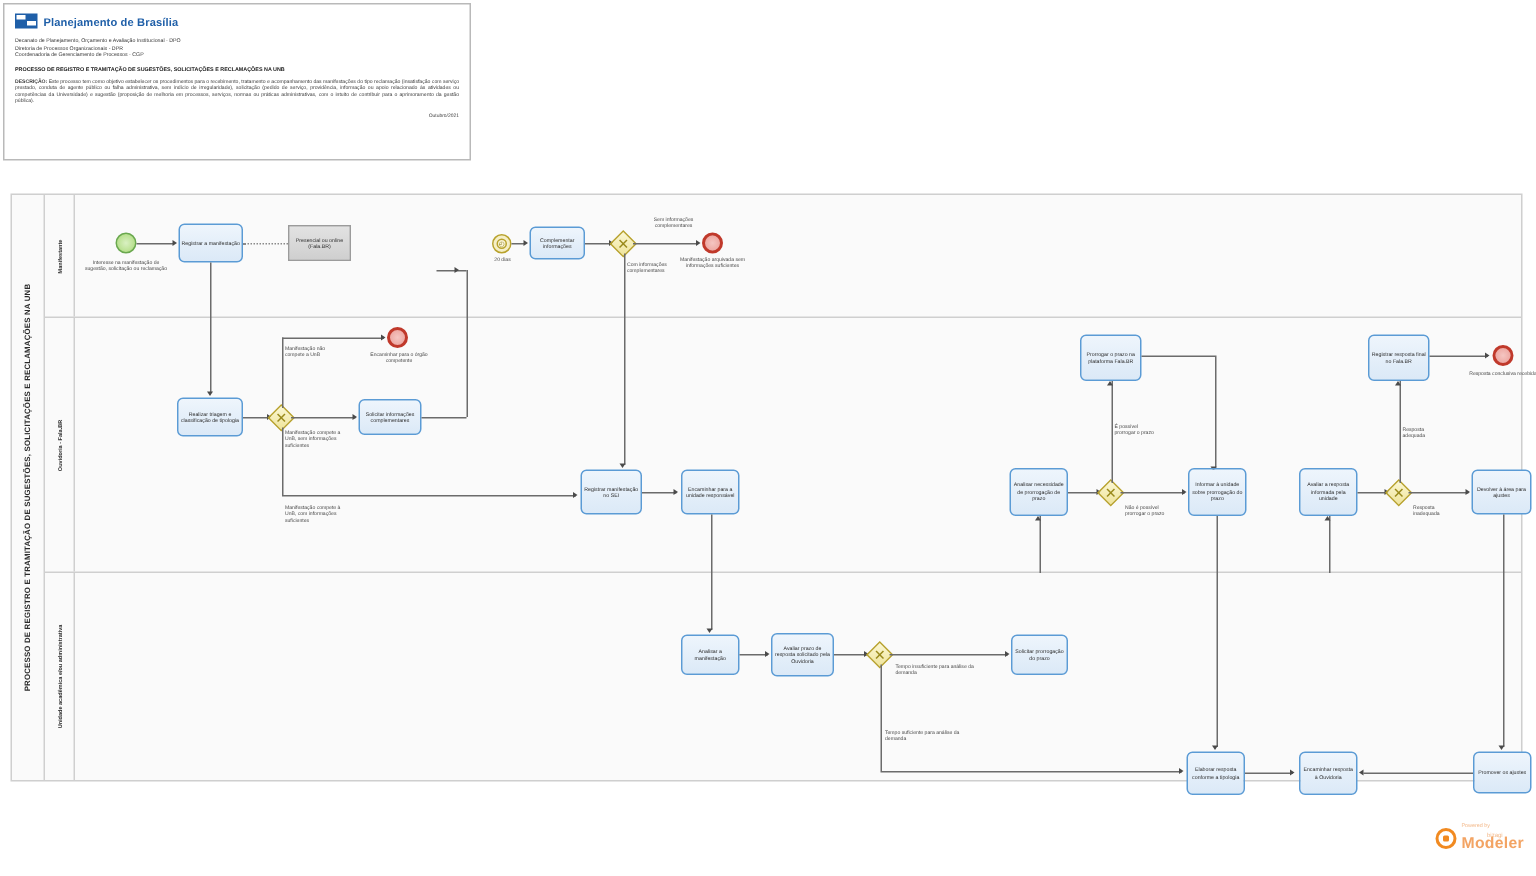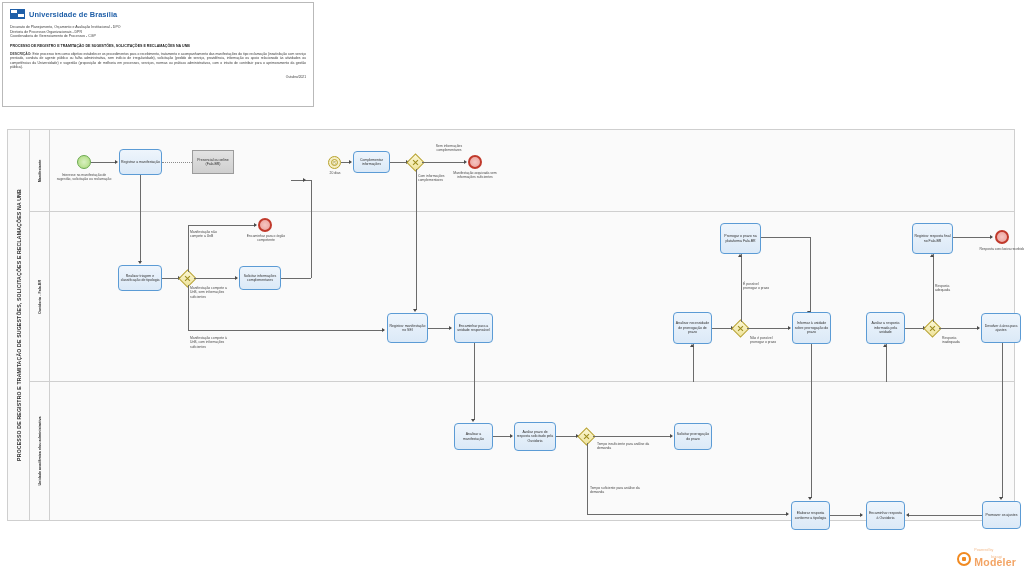--- a/index.html
+++ b/index.html
@@ -84,21 +84,21 @@
       background:#f18a21;border-radius:1px;}
   #wm-bizagi{font-size:4px;color:#f3b98a;position:absolute;left:17px;top:2px;}
   #wm-modeler{font-size:10.5px;color:#f3a464;font-weight:bold;letter-spacing:.2px;}
 </style>
 </head>
 <body>
 
 <div id="header-card">
   <div id="unb-logo-row">
     <div id="unb-flag"></div>
-    <div id="unb-title">Universidade de Brasília</div>
+    <div id="unb-title">Planejamento de Brasília</div>
   </div>
   <div class="hdr-line">Decanato de Planejamento, Orçamento e Avaliação Institucional - DPO</div>
   <div class="hdr-line">Diretoria de Processos Organizacionais - DPR</div>
   <div class="hdr-line">Coordenadoria de Gerenciamento de Processos - CGP</div>
   <div id="hdr-process">PROCESSO DE REGISTRO E TRAMITAÇÃO DE SUGESTÕES, SOLICITAÇÕES E RECLAMAÇÕES NA UNB</div>
   <div id="hdr-desc"><b>DESCRIÇÃO:</b><span> Este processo tem como objetivo estabelecer os procedimentos para o recebimento, tratamento e acompanhamento das manifestações do tipo reclamação (insatisfação com serviço prestado, conduta de agente público ou falha administrativa, sem indício de irregularidade), solicitação (pedido de serviço, providência, informação ou apoio relacionado às atividades ou competências da Universidade) e sugestão (proposição de melhoria em processos, serviços, normas ou práticas administrativas, com o intuito de contribuir para o aprimoramento da gestão pública).</span></div>
   <div id="hdr-date">Outubro/2021</div>
 </div>
 
 <div id="pool">

